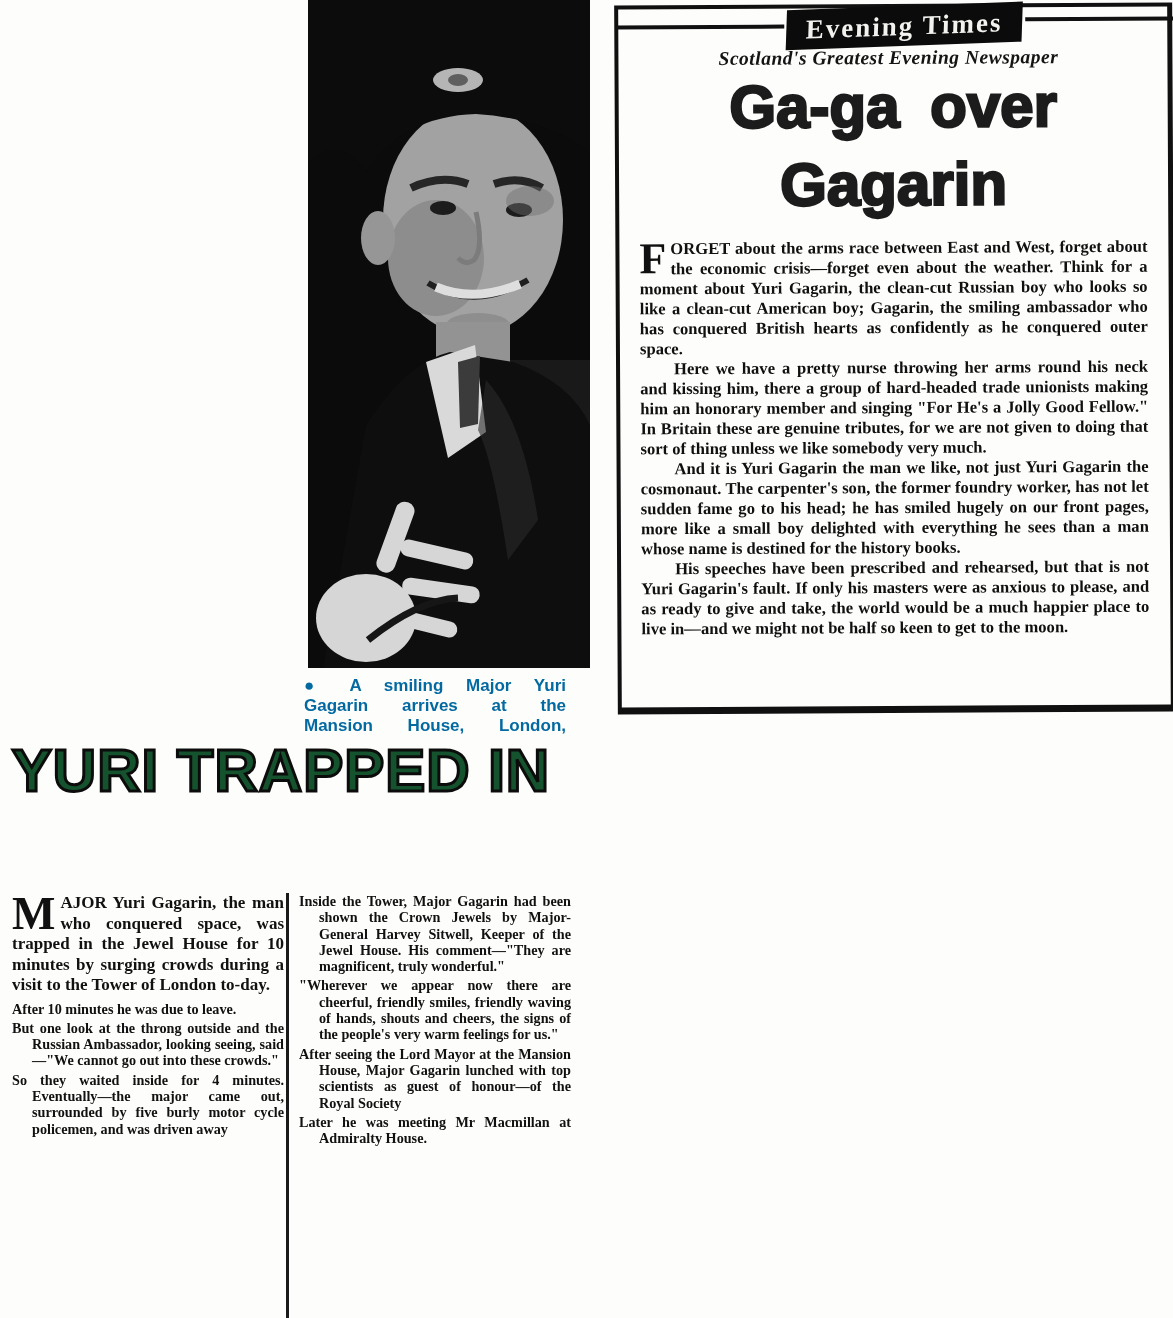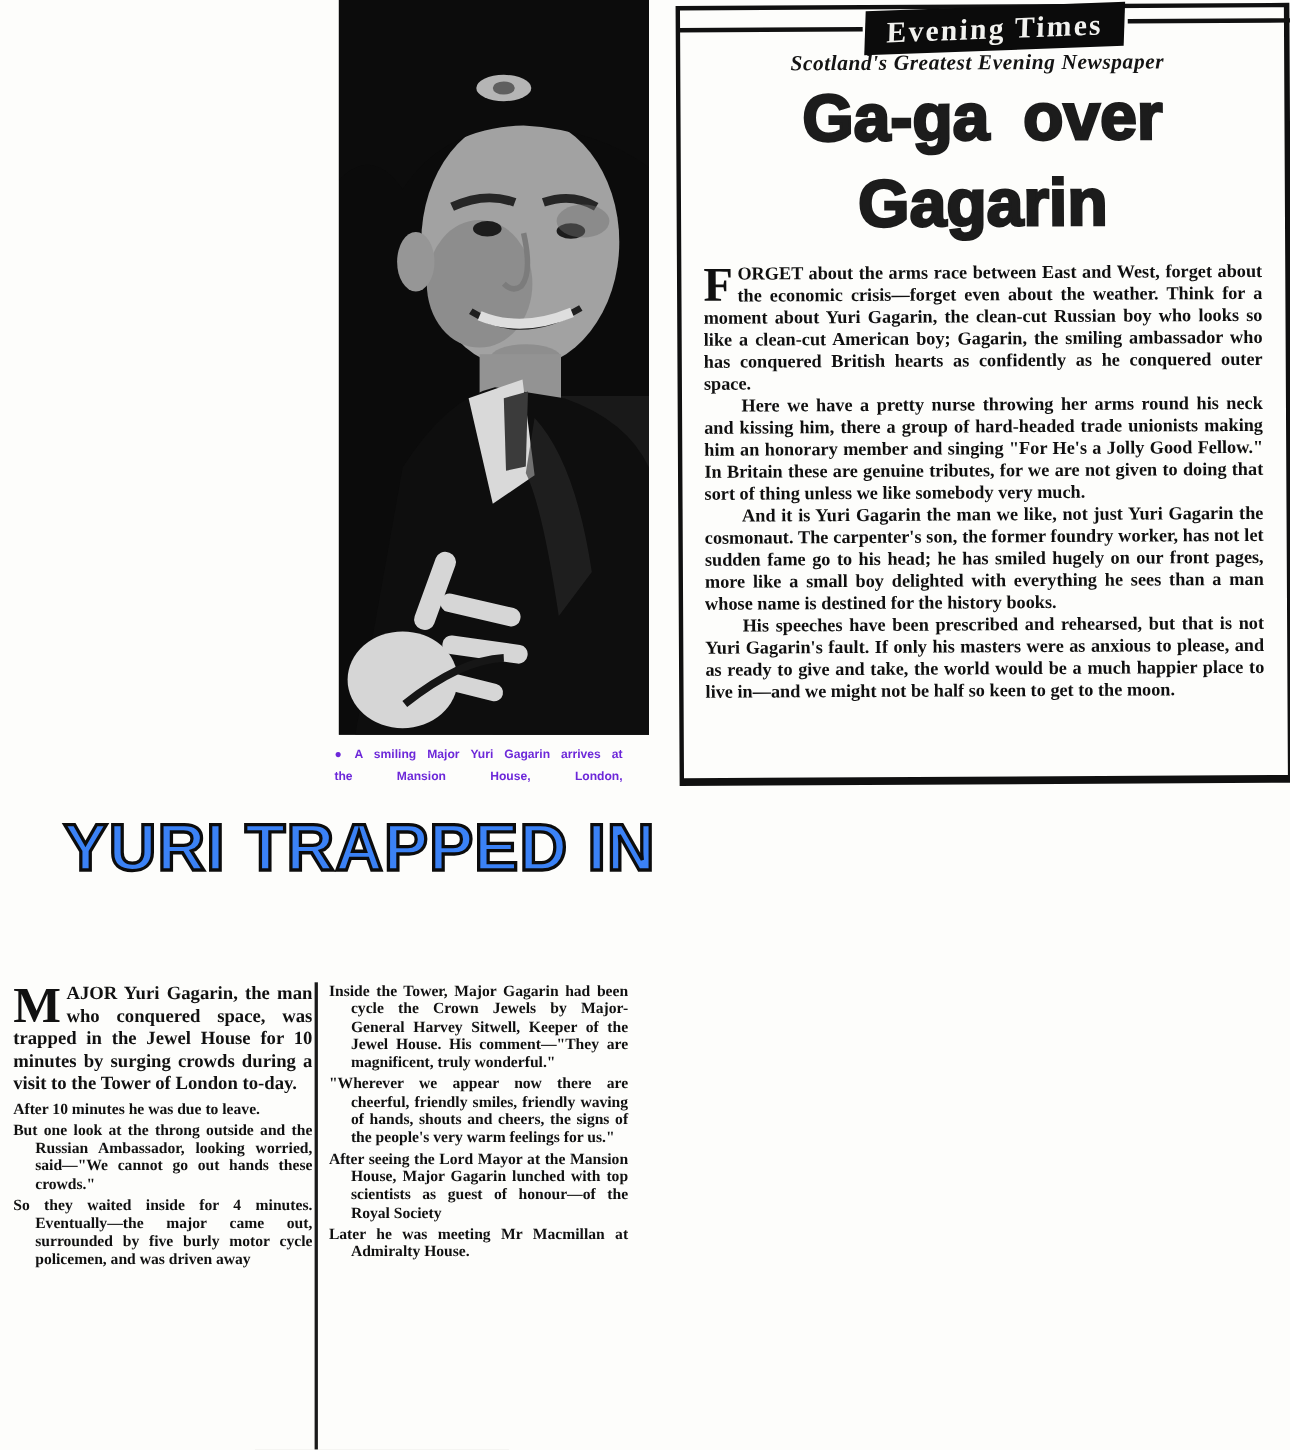--- a/index.html
+++ b/index.html
@@ -13,31 +13,31 @@
   }
   
   .photo{
     position:absolute;left:308px;top:0;width:282px;height:668px;
     background:#0b0b0b;overflow:hidden;
   }
   .photo svg{display:block;width:100%;height:100%;}
   .caption{
     position:absolute;left:304px;top:676px;width:262px;
     font-family:"Liberation Sans", sans-serif;
-    font-weight:700;font-size:11px;line-height:20px;
+    font-weight:700;font-size:17px;line-height:20px;
     text-align:justify;text-align-last:justify;word-spacing:5px;
-    color:#6d28d9;
+    color:#0369a1;
   }
   
   .trap-headline{
     position:absolute;left:0;top:732px;width:562px;
     font-family:"Liberation Sans", sans-serif;
-    font-weight:700;text-align:center;color:#3b82f6;
+    font-weight:700;text-align:center;color:#14532d;
     -webkit-text-stroke:3px #0c0c0c;
-    font-size:60px;line-height:78px;letter-spacing:1px;padding-left:46px;
+    font-size:60px;line-height:78px;letter-spacing:1px;
   }
   
   .col{
     position:absolute;top:893px;width:272px;
     font-size:14.2px;line-height:16.3px;font-weight:700;
     text-align:justify;color:#111;
   }
   .col-left{left:12px;}
   .col-right{left:299px;}
   .col p{margin:0 0 3px 0;padding-left:20px;text-indent:-20px;}
@@ -144,28 +144,28 @@
 
   <div class="trap-headline">
     <div>YURI TRAPPED IN</div>
   </div>
 
   <div class="col col-left">
     <p class="lead">
       <span class="dropcap">M</span><span>AJOR Yuri Gagarin, the man who conquered space, was trapped in the Jewel House for 10 minutes by surging crowds during a visit to the Tower of London to-day.</span>
     </p>
     <p>After 10 minutes he was due to leave.</p>
-    <p>But one look at the throng outside and the Russian Ambassador, looking worried, said—"We cannot go out hands these crowds."</p>
+    <p>But one look at the throng outside and the Russian Ambassador, looking seeing, said—"We cannot go out into these crowds."</p>
     <p>So they waited inside for 4 minutes. Eventually—the major came out, surrounded by five burly motor cycle policemen, and was driven away</p>
   </div>
 
   <div class="divider"></div>
 
   <div class="col col-right">
-    <p>Inside the Tower, Major Gagarin had been cycle the Crown Jewels by Major-General Harvey Sitwell, Keeper of the Jewel House.  His comment—"They are magnificent, truly wonderful."</p>
+    <p>Inside the Tower, Major Gagarin had been shown the Crown Jewels by Major-General Harvey Sitwell, Keeper of the Jewel House.  His comment—"They are magnificent, truly wonderful."</p>
     <p>"Wherever we appear now there are cheerful, friendly smiles, friendly waving of hands, shouts and cheers, the signs of the people's very warm feelings for us."</p>
     <p>After seeing the Lord Mayor at the Mansion House, Major Gagarin lunched with top scientists as guest of honour—of the Royal Society</p>
     <p>Later he was meeting Mr Macmillan at Admiralty House.</p>
   </div>
 
   <div class="gaga-box">
     <div class="mast-rule left"></div>
     <div class="mast-rule right"></div>
     <div class="banner">Evening Times</div>
     <div class="tagline">Scotland's Greatest Evening Newspaper</div>

